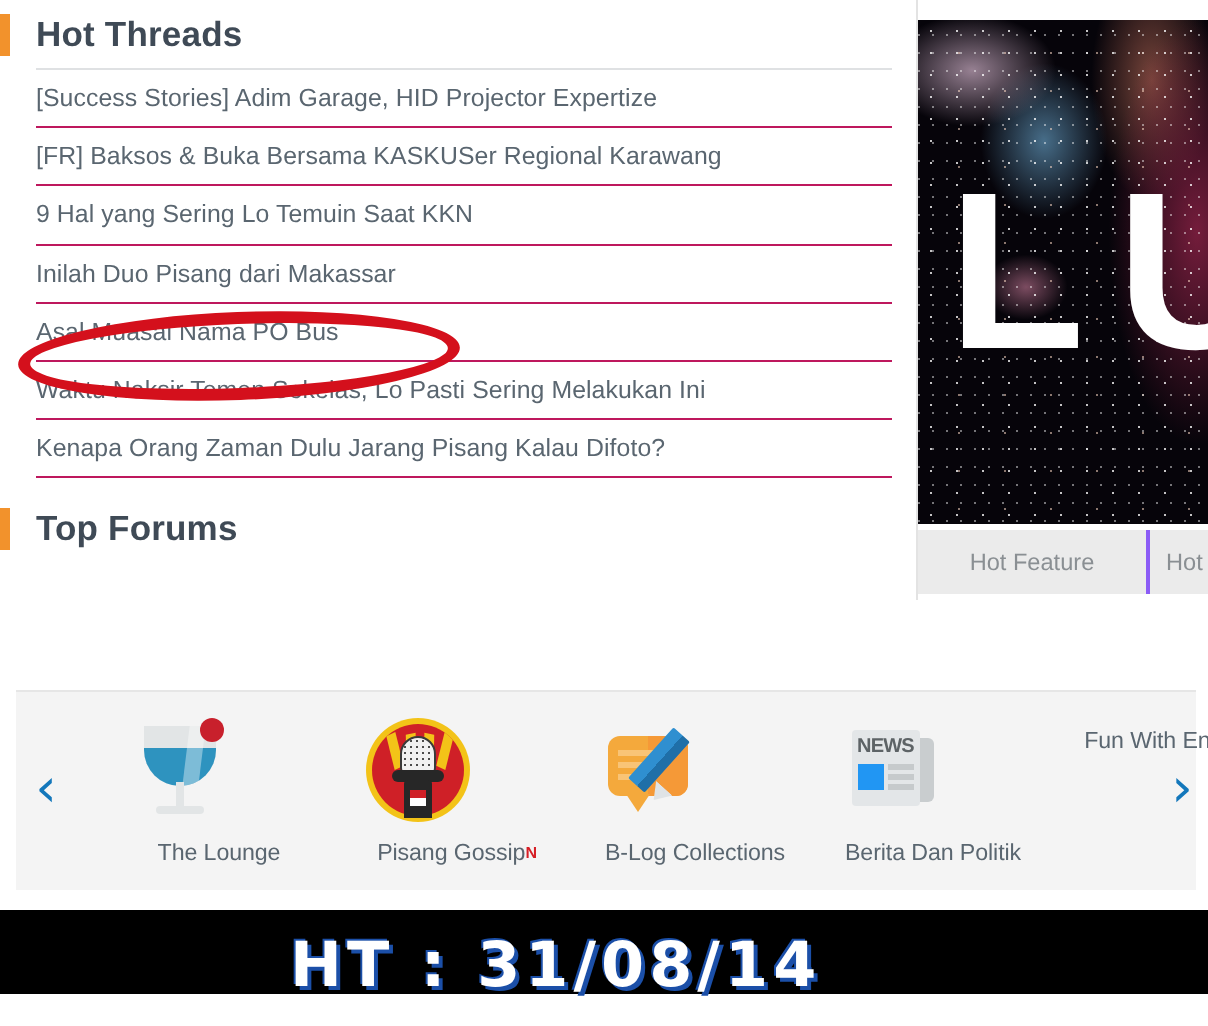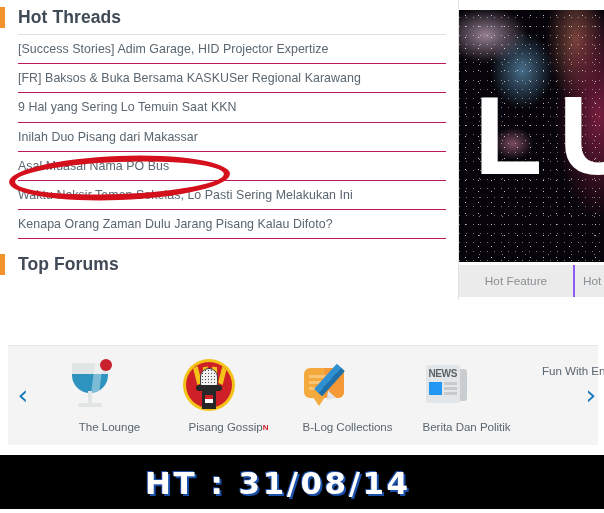--- a/index.html
+++ b/index.html
@@ -404,21 +404,21 @@
     border: 6px solid #d4101c;
     border-radius: 50%;
     transform: rotate(-2.2deg);
     pointer-events: none;
   }
 
   
   #bottom-banner {
     position: absolute;
     left: 0; top: 455px;
-    width: 604px; height: 54px;
+    width: 604px; height: 42px;
     background: #000000;
     padding-left: 20px;
   }
   #banner-text {
     position: absolute;
     left: 145px; top: 8px;
     font-family: "DejaVu Sans", sans-serif;
     font-weight: bold;
     font-size: 31px;
     line-height: 40px;

